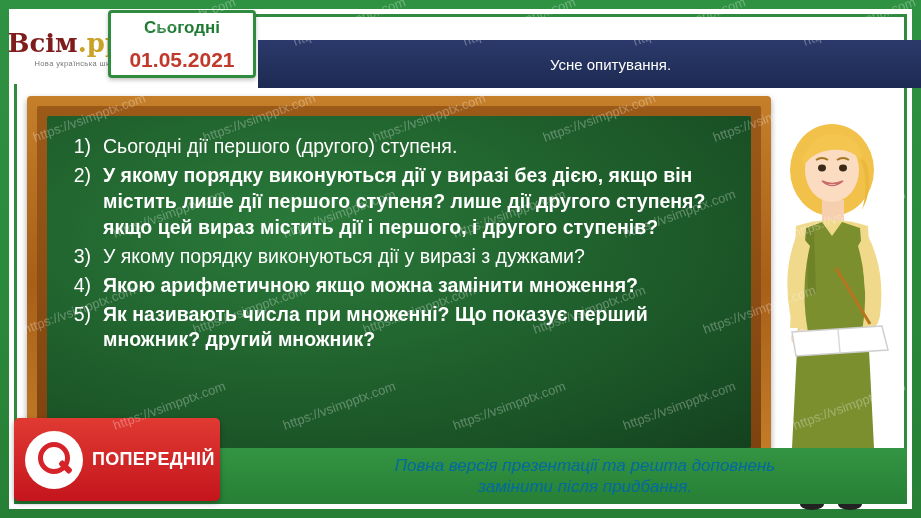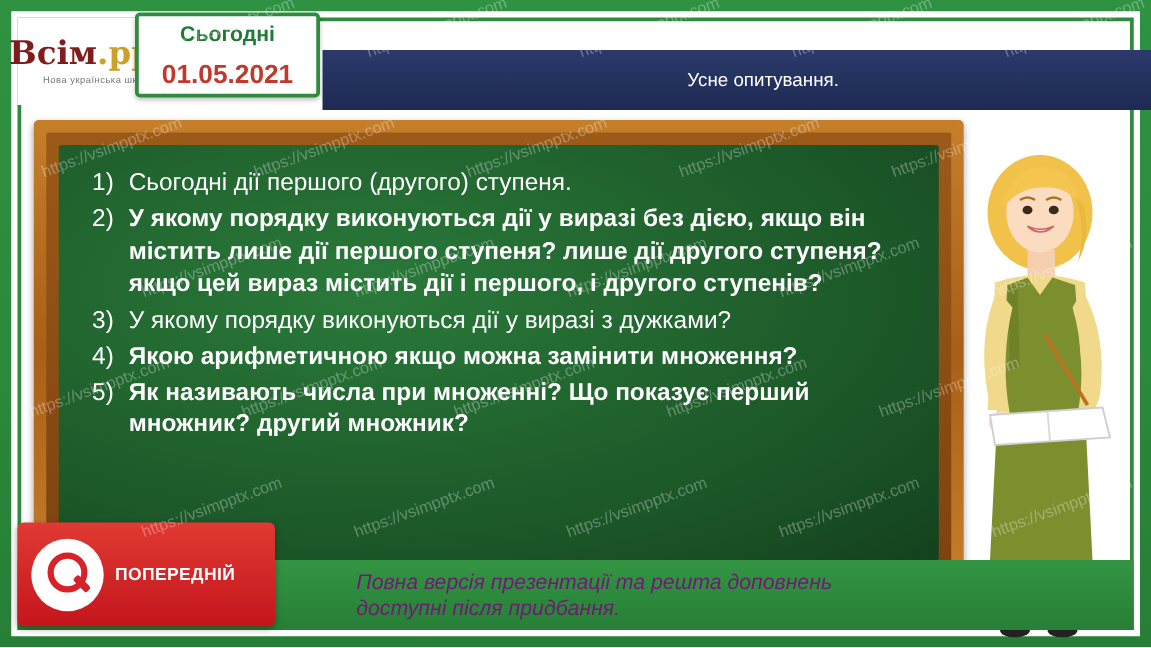--- a/index.html
+++ b/index.html
@@ -193,30 +193,31 @@
     left: 33px; top: 33px;
     width: 15px; height: 6px;
     background: #d6232a;
     transform: rotate(45deg);
     border-radius: 2px;
   }
   .preview-badge .ptext {
     margin-left: 9px;
     color: #ffffff;
     font-weight: bold;
-    font-size: 14px;
+    font-size: 18px;
     line-height: 1.12;
     letter-spacing: .3px;
   }
 
   .bottom-note {
     position: absolute;
     left: 285px; top: 455px;
     width: 600px;
-    color: #701a75;
+    text-align: center;
+    color: #0369a1;
     font-style: italic;
     font-size: 17px;
     line-height: 1.25;
   }
   .bottom-band {
     position: absolute;
     left: 14px; top: 448px;
     width: 893px; height: 56px;
     background: #2f8b3e;
     background: linear-gradient(180deg,#339543 0%, #267f35 100%);
@@ -338,21 +339,21 @@
       <path d="M70 330 L90 330 L88 384 L72 384 Z" fill="#3c3c3c"></path>
 
       <ellipse cx="42" cy="386" rx="12" ry="6" fill="#222222"></ellipse>
       <ellipse cx="80" cy="386" rx="12" ry="6" fill="#222222"></ellipse>
     </svg>
   </div>
 
   <div class="bottom-band"></div>
   <div class="bottom-note">
     <div>Повна версія презентації та решта доповнень</div>
-    <div>доступні після придбання.</div>
+    <div>замінити після придбання.</div>
   </div>
 
   <div class="preview-badge">
     <div class="mag"></div>
     <div class="ptext">
       <div>ПОПЕРЕДНІЙ</div>
     </div>
   </div>
 
   <div class="wm">

